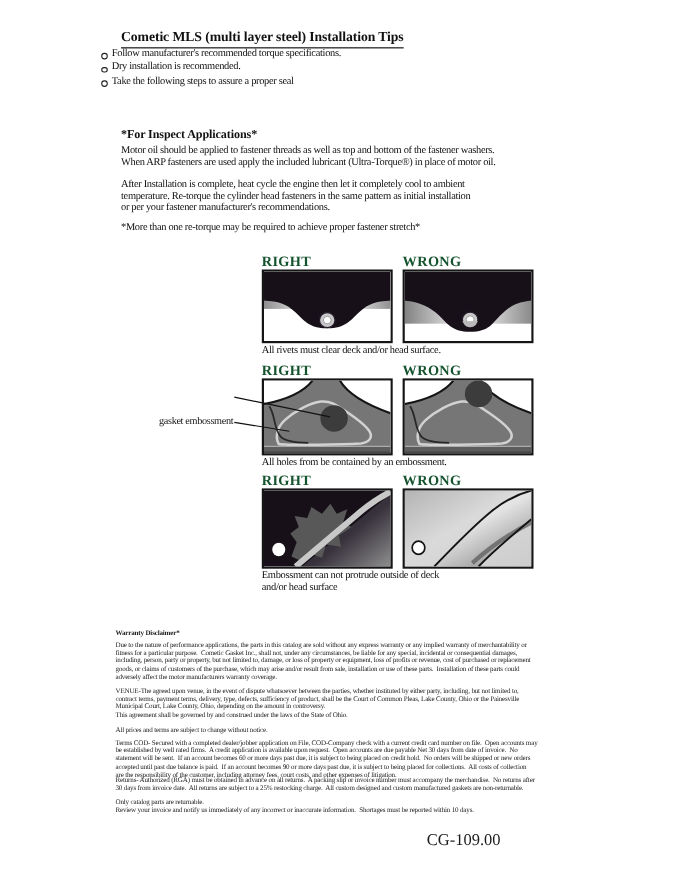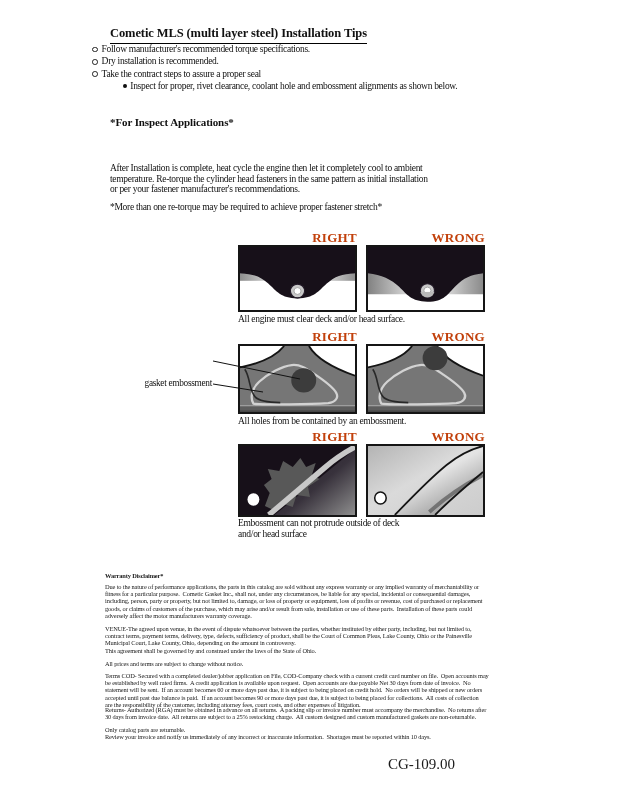--- a/index.html
+++ b/index.html
@@ -5,32 +5,32 @@
   html,body{margin:0;padding:0;background:#ffffff;}
   .page{
     position:relative;width:618px;height:800px;background:#ffffff;overflow:hidden;
     font-family:Liberation Serif, serif;color:#111;
   }
   .abs{position:absolute;}
   
   #title{left:110px;top:26px;font-size:12.5px;font-weight:700;letter-spacing:-0.1px;}
   #title .u{display:inline-block;border-bottom:1.6px solid #000;padding-bottom:1.5px;}
   #bullets{left:92px;top:43px;font-size:9.5px;line-height:12.4px;letter-spacing:-0.3px;}
-  .b-row{display:flex;align-items:flex-start;}
+  .b-row{display:flex;align-items:center;}
   .b-row.lvl2{padding-left:31px;}
   .glyph-o{flex:0 0 auto;width:3.6px;height:3.6px;border:1px solid #222;border-radius:50%;margin:3.6px 4px 0 0;}
   .glyph-f{flex:0 0 auto;width:3.8px;height:3.8px;background:#111;border-radius:50%;margin:3.6px 3.5px 0 0;}
   
   #diesel-h{left:110px;top:116px;font-size:11px;font-weight:700;letter-spacing:-0.1px;}
   .bodyp{left:110px;width:440px;font-size:9.5px;line-height:10.6px;letter-spacing:-0.3px;white-space:pre-wrap;}
   #p1{top:132px;}
   #p2{top:163px;}
   #p3{top:202px;}
   
-  .dhead{width:119px;text-align:right;font-size:13px;font-weight:700;letter-spacing:0.3px;color:#c2410c;}
+  .dhead{width:119px;text-align:left;font-size:13px;font-weight:700;letter-spacing:0.3px;color:#14532d;}
   .dbox{width:119px;background:#fff;border:2px solid #151515;box-sizing:border-box;}
   .dbox svg{display:block;width:100%;height:100%;}
   .col1{left:238px;} .col2{left:366px;}
   .hrow1{top:230px;} .hrow2{top:329px;} .hrow3{top:429px;}
   .brow1{top:245px;height:67px;} .brow2{top:344px;height:70px;} .brow3{top:444px;height:73px;}
   .dcap{left:238px;font-size:9.5px;letter-spacing:-0.3px;line-height:10.6px;white-space:pre-wrap;}
   #cap1{top:314px;} #cap2{top:416px;} #cap3{top:518px;}
   .dlabel{left:95px;width:117px;text-align:right;font-size:9.3px;line-height:10.3px;letter-spacing:-0.3px;white-space:pre-wrap;}
   #lbl-coolant{top:344px;}
   #lbl-emboss{top:378px;}
@@ -59,29 +59,27 @@
     <div class="b-row">
       <span class="glyph-o"></span>
       <span>Follow manufacturer's recommended torque specifications.</span>
     </div>
     <div class="b-row">
       <span class="glyph-o"></span>
       <span>Dry installation is recommended.</span>
     </div>
     <div class="b-row">
       <span class="glyph-o"></span>
-      <span>Take the contract steps to assure a proper seal</span>
+      <span>Take the following steps to assure a proper seal</span>
     </div>
-    <div class="b-row lvl2">
-      <span class="glyph-f"></span>
-      <span>Inspect for proper, rivet clearance, coolant hole and embossment alignments as shown below.</span>
-    </div>
   </div>
 
   <div class="abs" id="diesel-h">*For Inspect Applications*</div>
+  <div class="abs bodyp" id="p1">Motor oil should be applied to fastener threads as well as top and bottom of the fastener washers.
+When ARP fasteners are used apply the included lubricant (Ultra-Torque®) in place of motor oil.</div>
   <div class="abs bodyp" id="p2">After Installation is complete, heat cycle the engine then let it completely cool to ambient
 temperature. Re-torque the cylinder head fasteners in the same pattern as initial installation
 or per your fastener manufacturer's recommendations.</div>
   <div class="abs bodyp" id="p3">*More than one re-torque may be required to achieve proper fastener stretch*</div>
 
   <div class="abs dhead col1 hrow1">RIGHT</div>
   <div class="abs dhead col2 hrow1">WRONG</div>
 
   <div class="abs dbox col1 brow1">
     <svg viewBox="0 0 120 68" preserveAspectRatio="none">
@@ -121,21 +119,21 @@
       </defs>
       <rect width="120" height="68" fill="#ffffff"></rect>
       <rect x="0" y="28.5" width="120" height="22.5" fill="url(#g1b)"></rect>
       <path d="M0,0 H120 V28.5 C107,29.5 100,33.5 91.5,42 C83,50.5 80,59 62,59 C45,59 40.5,51 32.5,43 C24.5,35 14,29.5 0,28.5 Z" fill="#171019"></path>
       <circle cx="62" cy="47" r="7.4" fill="#c9c9c9" stroke="#241b29" stroke-width="1.2"></circle>
       <circle cx="62" cy="47" r="3.7" fill="#ffffff" stroke="#9a9a9a" stroke-width="0.9"></circle>
       <rect x="53" y="48.5" width="18" height="7" fill="#b9b9b9" clip-path="url(#rivclip)"></rect>
     </svg>
   </div>
 
-  <div class="abs dcap" id="cap1">All engine must clear deck and/or head surface.</div>
+  <div class="abs dcap" id="cap1">All rivets must clear deck and/or head surface.</div>
 
   <div class="abs dhead col1 hrow2">RIGHT</div>
   <div class="abs dhead col2 hrow2">WRONG</div>
 
   <div class="abs dlabel" id="lbl-emboss">gasket embossment</div>
 
   <div class="abs dbox col1 brow2">
     <svg viewBox="0 0 120 71" preserveAspectRatio="none">
       <rect width="120" height="71" fill="#767676"></rect>
       <path d="M0,0 L46,0 Q34,16 0,23 Z" fill="#ffffff"></path>

